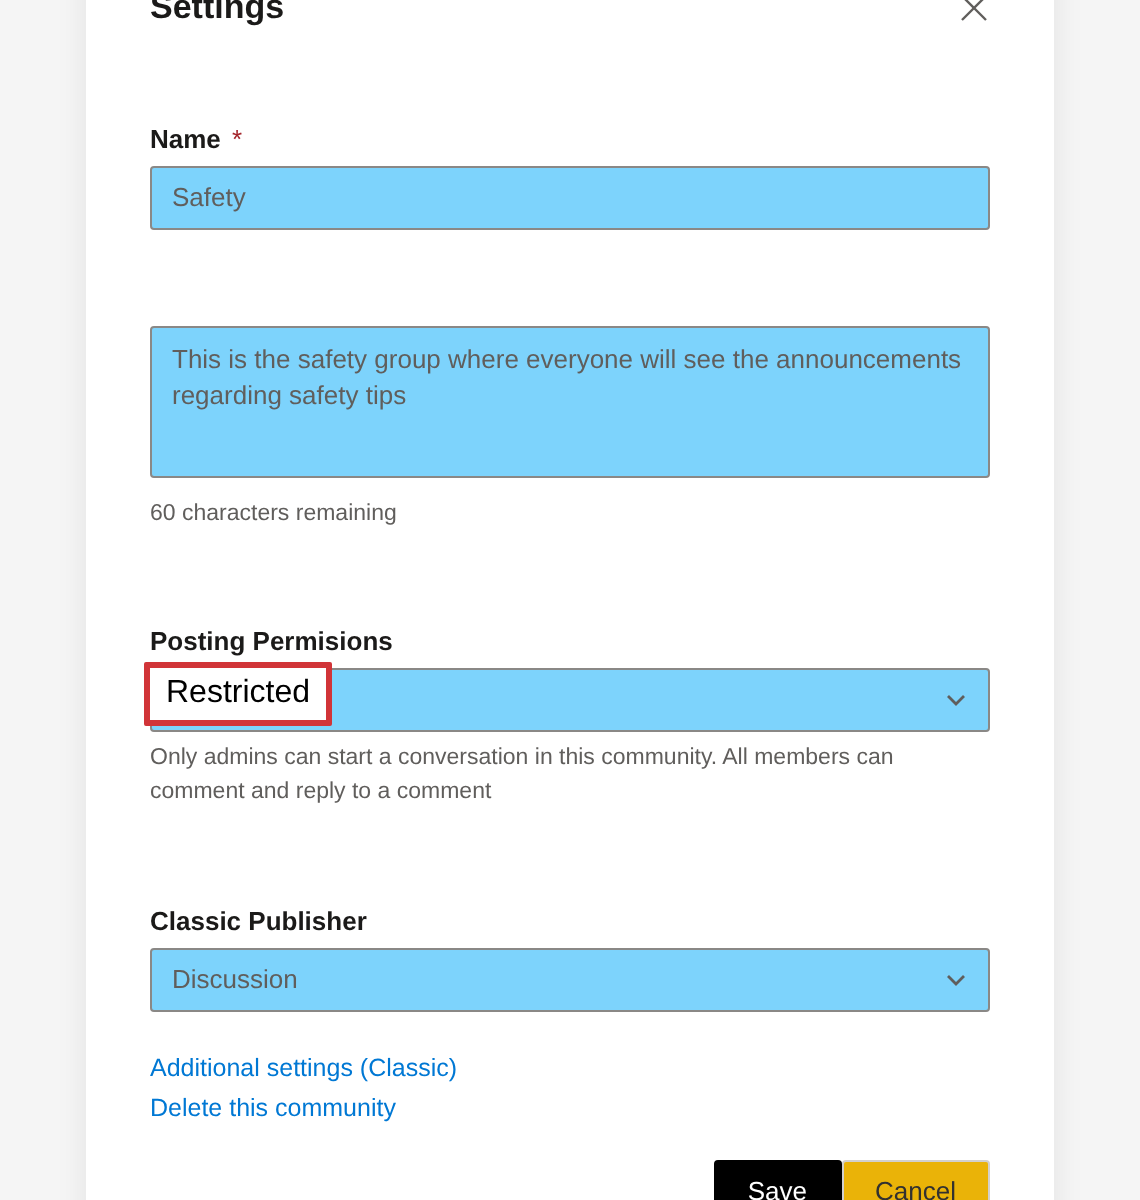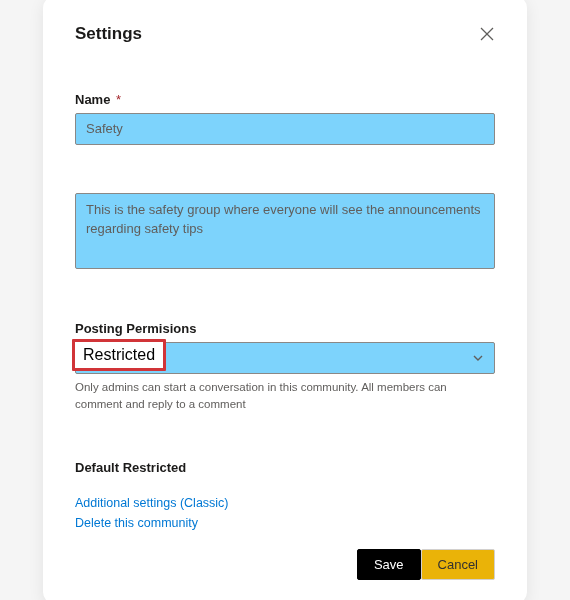--- a/index.html
+++ b/index.html
@@ -133,40 +133,47 @@
   <div class="field-group">
     <label class="field-label">
       <span>Name</span>
       <span class="req">*</span>
     </label>
     <input type="text" class="text-input" value="Safety" style="">
   </div>
 
   <div class="field-group">
     <textarea class="textarea" style="">This is the safety group where everyone will see the announcements regarding safety tips</textarea>
+    <div class="helper-text">60 characters remaining</div>
   </div>
 
   <div class="field-group">
     <label class="field-label">Posting Permisions</label>
     <div class="select-wrap">
       <div class="select">
         <span>Restricted</span>
         <svg class="chev" viewBox="0 0 12 12">
             <polyline points="2,4 6,8 10,4"></polyline>
           </svg>
       </div>
       <div class="highlight-box">
         <span>Restricted</span>
       </div>
     </div>
     <div class="helper-text">Only admins can start a conversation in this community. All members can comment and reply to a comment</div>
   </div>
 
   <div class="field-group">
-    <label class="field-label">Default Restricted</label>
+    <label class="field-label">Classic Publisher</label>
+    <div class="select">
+      <span>Discussion</span>
+      <svg class="chev" viewBox="0 0 12 12">
+          <polyline points="2,4 6,8 10,4"></polyline>
+        </svg>
+    </div>
   </div>
 
   <div class="links">
     <a class="link">Additional settings (Classic)</a>
     <a class="link">Delete this community</a>
   </div>
 
   <div class="footer">
     <button class="btn btn-primary">Save</button>
     <button class="btn btn-secondary">Cancel</button>

